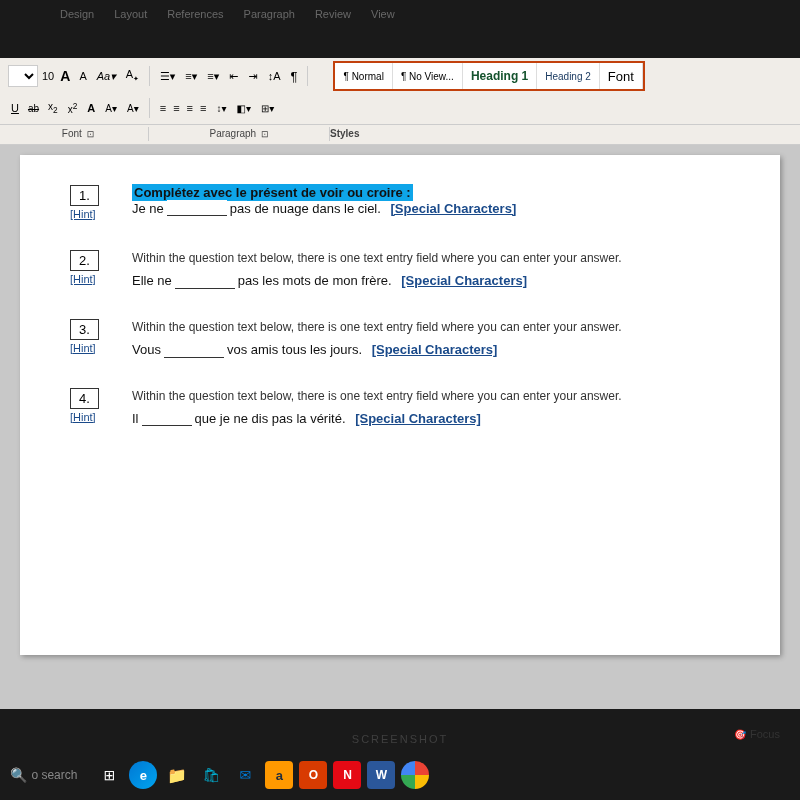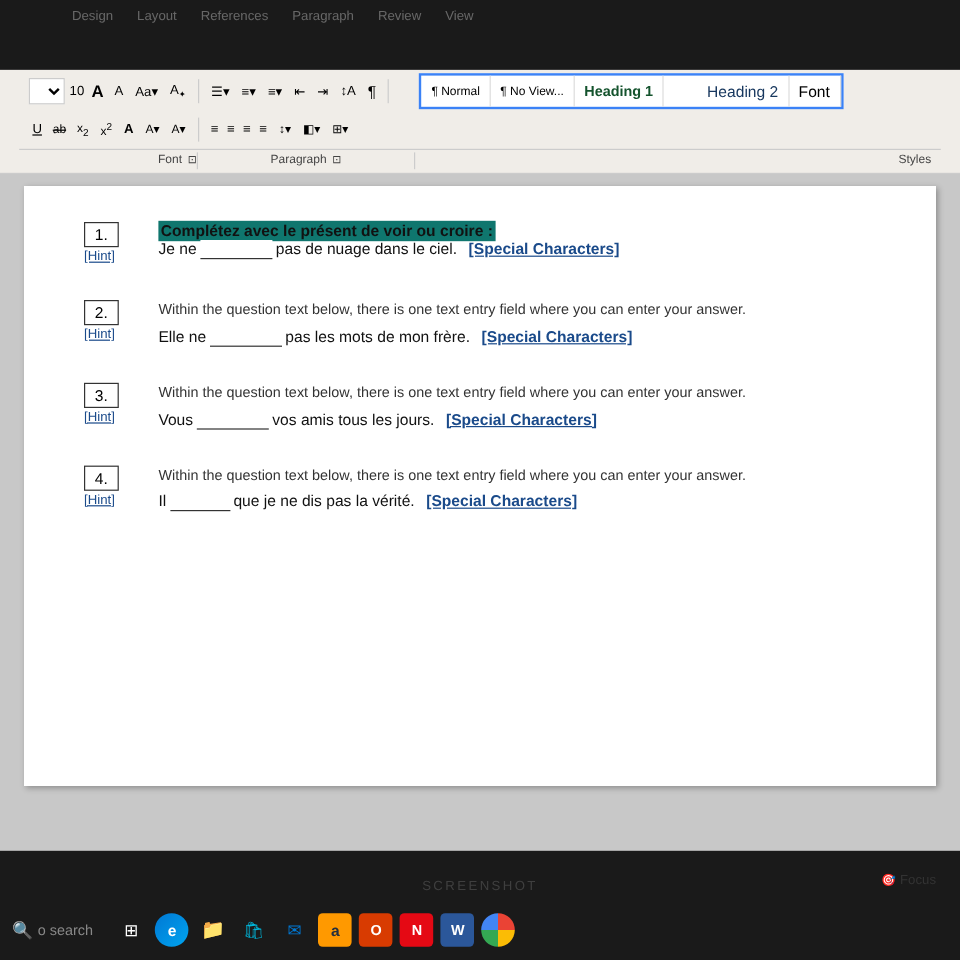--- a/index.html
+++ b/index.html
@@ -17,21 +17,21 @@
       width: 100%;
       height: 58px;
       background: #1a1a1a;
       position: relative;
     }
 
     
     .ribbon {
       background: #f0ede8;
       border-bottom: 1px solid #ccc;
-      padding: 2px 16px;
+      padding: 2px 0;
     }
 
     .ribbon-row1 {
       display: flex;
       align-items: center;
       padding: 3px 8px;
       gap: 4px;
       height: 32px;
     }
 
@@ -64,54 +64,54 @@
     .ribbon-separator {
       width: 1px;
       height: 20px;
       background: #ccc;
       margin: 0 3px;
     }
 
     .styles-box {
       display: flex;
       align-items: center;
-      border: 2px solid #3b82f6;
+      border: 2px solid #c2410c;
       background: white;
       margin-left: 8px;
     }
 
     .style-item {
       padding: 2px 8px;
       font-size: 11px;
       border-right: 1px solid #ddd;
       height: 26px;
       display: flex;
       align-items: center;
     }
 
     .style-normal { font-size: 10px; }
     .style-nospace { font-size: 10px; }
     .style-heading1 { font-size: 12px; color: #14532d; font-weight: bold; }
-    .style-heading2 { font-size: 13px; color: #17375e; margin-left: 28px; }
+    .style-heading2 { font-size: 10px; color: #17375e; }
     .style-title { font-size: 13px; }
 
     .ribbon-labels {
       display: flex;
       padding: 1px 8px;
       font-size: 10px;
       color: #444;
       border-top: 1px solid #ccc;
       background: #f0ede8;
       height: 18px;
       align-items: center;
     }
 
-    .label-font { width: 140px; text-align: right; }
+    .label-font { width: 140px; text-align: center; }
     .label-para { width: 180px; text-align: center; }
-    .label-styles { flex: 1; text-align: right; }
+    .label-styles { flex: 1; text-align: left; font-weight: bold; }
 
     .label-expander {
       font-size: 9px;
       margin-left: 2px;
     }
 
     
     .document-area {
       background: #c8c8c8;
       padding: 10px 20px;
@@ -163,21 +163,21 @@
       font-size: 12px;
       color: #333;
       margin-bottom: 6px;
       line-height: 1.4;
     }
 
     .question-sentence {
       font-size: 13px;
       color: #111;
       display: flex;
-      align-items: flex-start;
+      align-items: center;
       gap: 3px;
       flex-wrap: wrap;
     }
 
     .text-input-inline {
       border: none;
       border-bottom: 1px solid #333;
       outline: none;
       width: 60px;
       font-size: 13px;
@@ -186,21 +186,21 @@
 
     .special-chars-link {
       color: #1a4a8a;
       font-size: 13px;
       text-decoration: underline;
       cursor: pointer;
       font-weight: bold;
     }
 
     .heading-yellow {
-      background-color: #0f766e;
+      background-color: #0ea5e9;
       font-size: 13px;
       font-weight: bold;
       color: #111;
       padding: 1px 2px;
     }
 
     .q1-instruction {
       font-size: 13px;
       font-weight: bold;
       color: #111;
@@ -306,21 +306,21 @@
 
   <div class="ribbon-row1">
 
     <select class="font-select">
       <option>a</option>
     </select>
     <span style="font-size:11px;">10</span>
 
     <button class="ribbon-btn big-btn" style="font-size:14px;">A</button>
     <button class="ribbon-btn" style="font-size:11px;">A</button>
-    <button class="ribbon-btn" style="font-size:11px;">Aa▾</button>
+    <button class="ribbon-btn" style="font-size:11px;font-style:italic;">Aa▾</button>
     <button class="ribbon-btn" style="font-size:11px;">A<sub style="font-size:7px;">✦</sub></button>
 
     <div class="ribbon-separator"></div>
 
     <button class="ribbon-btn">☰▾</button>
     <button class="ribbon-btn">≡▾</button>
     <button class="ribbon-btn">≡▾</button>
     <button class="ribbon-btn">⇤</button>
     <button class="ribbon-btn">⇥</button>
     <button class="ribbon-btn">↕A</button>

